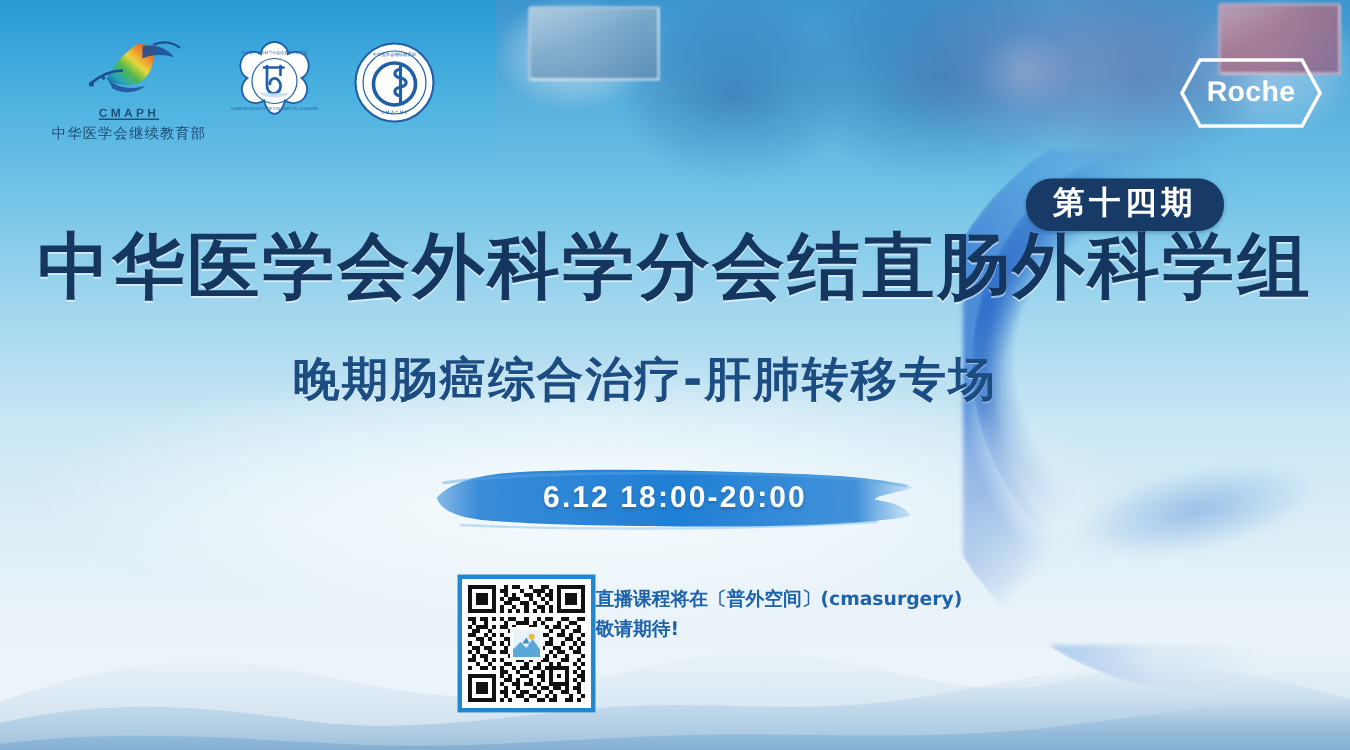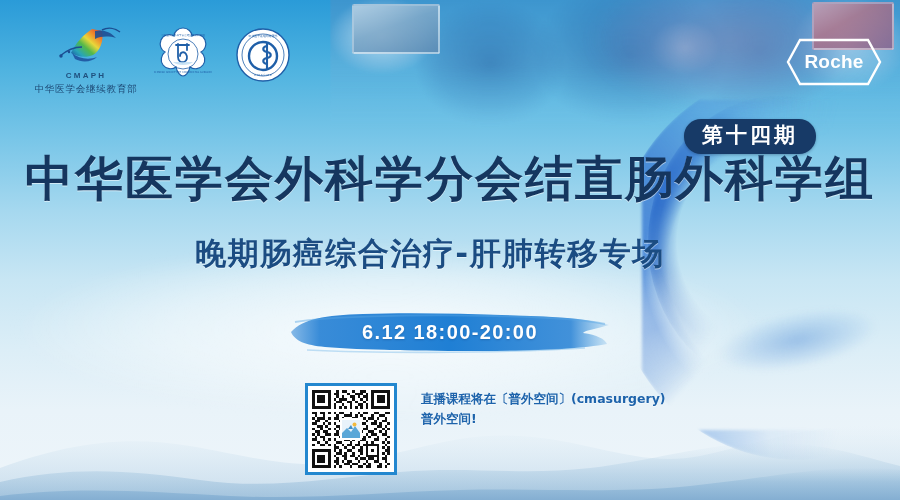--- a/index.html
+++ b/index.html
@@ -107,21 +107,21 @@
   
   #mountains{left:0;bottom:0;width:900px;height:150px;}
 
   
   #logo-row{position:absolute;left:40px;top:26px;display:flex;align-items:flex-start;gap:22px;}
 
   .logo-cmaph{width:92px;display:flex;flex-direction:column;align-items:center;}
   .logo-cmaph .mark{width:76px;height:44px;}
   .logo-cmaph .latin{
     font-size:8px;letter-spacing:2.2px;font-weight:700;color:#20517f;
-    margin-top:1px;text-align:center;
+    margin-top:1px;text-align:center;text-decoration:underline;
   }
   .logo-cmaph .cn{
     font-size:9.5px;letter-spacing:.8px;color:#1d4a76;margin-top:3px;
     white-space:nowrap;font-family:"DejaVu Sans","Liberation Sans",sans-serif;
   }
 
   .emblem{width:58px;height:58px;}
 
   
   #roche{position:absolute;right:18px;top:38px;width:96px;height:48px;}
@@ -166,21 +166,21 @@
   #date-band .brush{position:absolute;left:0;top:0;width:330px;height:48px;}
   #date-text{
     position:absolute;left:0;top:0;width:330px;height:48px;
     display:flex;align-items:center;justify-content:center;
     color:#ffffff;font-size:20px;font-weight:700;letter-spacing:1.4px;
     font-family:"Liberation Sans",sans-serif;
     text-shadow:0 1px 2px rgba(18,62,120,.35);
   }
 
   
-  #bottom{position:absolute;left:305px;top:383px;display:flex;align-items:flex-start;gap:24px;}
+  #bottom{position:absolute;left:305px;top:383px;display:flex;align-items:flex-start;}
   #qr-frame{
     width:92px;height:92px;border:3px solid #2387cf;background:#ffffff;
     padding:4px;box-sizing:border-box;position:relative;
   }
   #qr-frame canvas,#qr-frame .qrgrid{display:block;width:100%;height:100%;}
   #qr-logo{
     position:absolute;left:50%;top:50%;transform:translate(-50%,-50%);
     width:20px;height:20px;background:#ffffff;border:1px solid #ffffff;
     display:flex;align-items:center;justify-content:center;
   }
@@ -380,17 +380,17 @@
           <rect width="18" height="18" fill="#e8f2fa"></rect>
           <path d="M0,13 L5,8 L9,12 L13,6 L18,13 L18,18 L0,18 Z" fill="#5aa7d8"></path>
           <circle cx="12.5" cy="4.5" r="2" fill="#f2b93c"></circle>
           <path d="M6,9 L9,5 L11,9 Z" fill="#3f8ec4"></path>
         </svg>
       </div>
     </div>
 
     <div id="note">
       <div>直播课程将在〔普外空间〕(cmasurgery)</div>
-      <div>普外空间!</div>
+      <div>敬请期待!</div>
     </div>
   </div>
 
 </div>
 
 </body></html>

